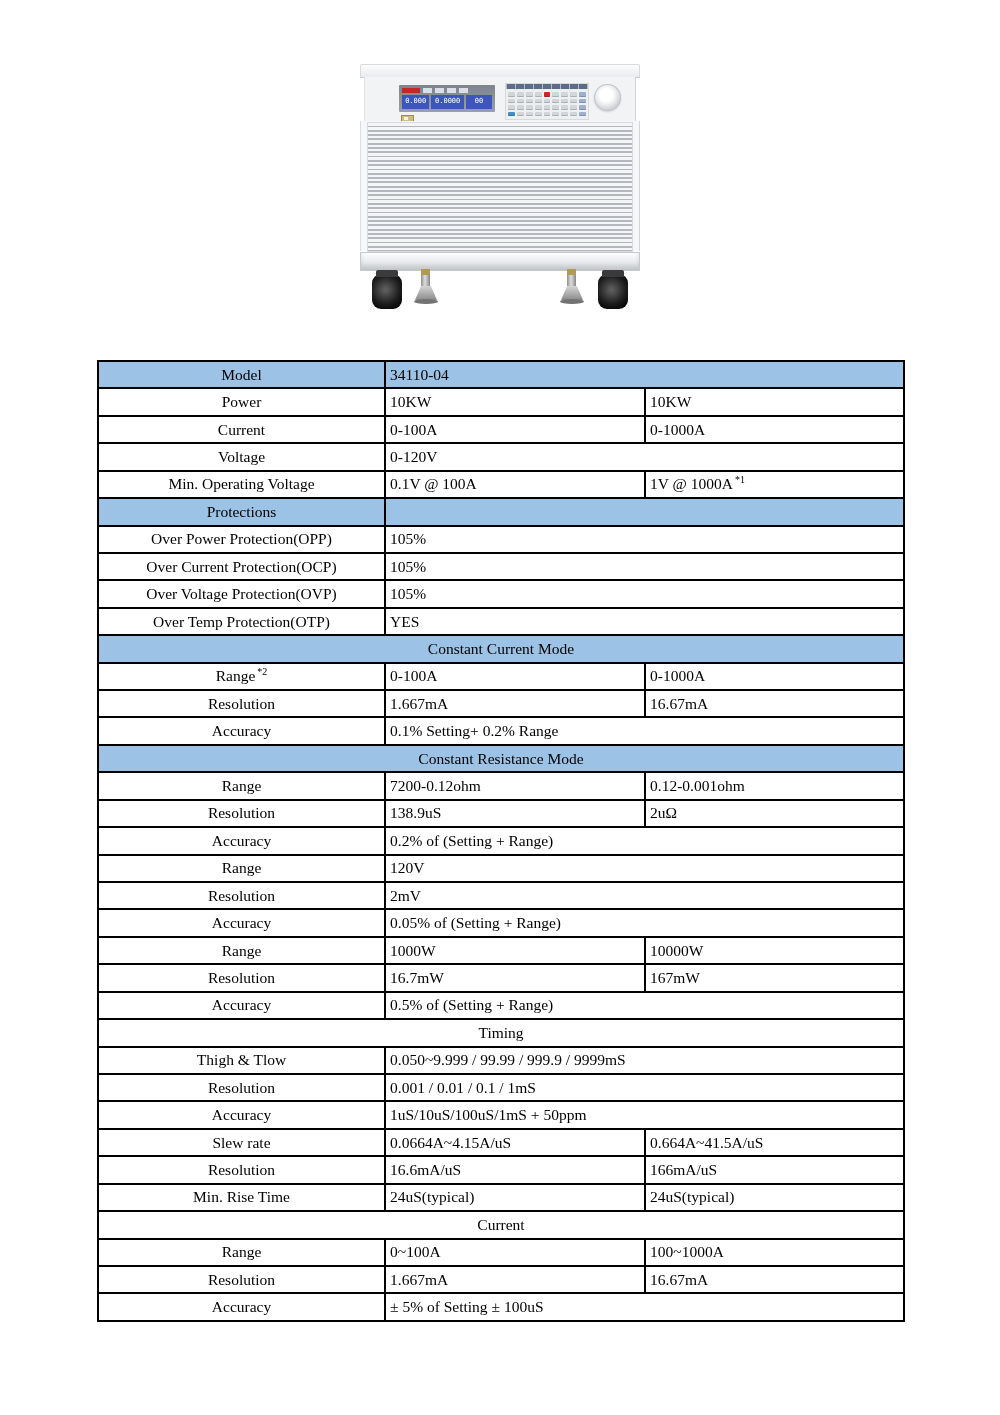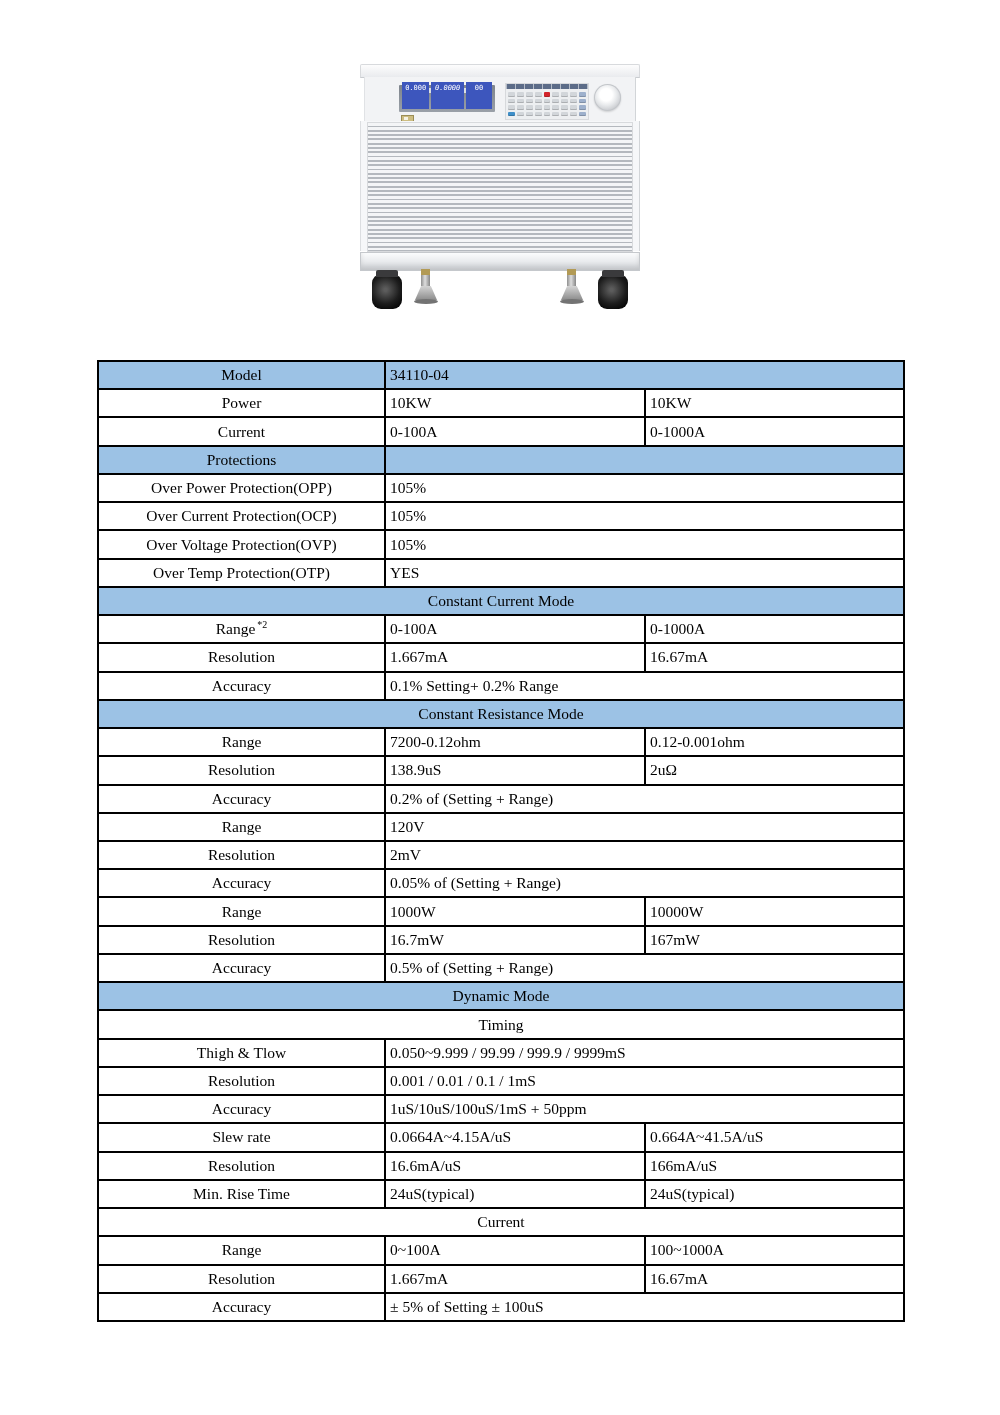--- a/index.html
+++ b/index.html
@@ -13,24 +13,24 @@
   .device{position:absolute;left:360px;top:64px;width:280px;height:248px;}
   .lid{position:absolute;top:0;left:0;right:0;height:12px;background:linear-gradient(#fdfdfd,#e9ebee);
        border:1px solid #d8dadd;border-bottom:1px solid #c9ccd0;border-radius:2px 2px 0 0;}
   .face{position:absolute;top:13px;left:4px;right:4px;height:44px;background:#f2f3f5;
         border-left:1px solid #e0e2e5;border-right:1px solid #d2d5d8;border-bottom:2px solid #cfd2d6;}
   .bezel{position:absolute;left:34px;top:8px;width:96px;height:27px;
          background:linear-gradient(#7e848c,#9aa0a8);border-radius:1px;}
   .brand{position:absolute;left:3px;top:3px;width:18px;height:5px;}
   .bezel-text{position:absolute;left:24px;top:3px;width:46px;height:5px;
          background:repeating-linear-gradient(90deg,rgba(235,238,242,.85) 0 9px,rgba(235,238,242,0) 9px 12px);}
-  .lcds{position:absolute;left:3px;right:3px;bottom:3px;height:27px;display:flex;gap:2px;}
+  .lcds{position:absolute;left:3px;right:3px;bottom:3px;height:14px;display:flex;gap:2px;}
   .lcd{color:#fff;font-family:"DejaVu Sans Mono",monospace;font-size:7px;line-height:13px;
        text-align:center;overflow:hidden;}
-  .lcd1{flex:1.05;} .lcd2{flex:1.25;font-style:italic;} .lcd3{flex:1;}
+  .lcd1{flex:1.05;} .lcd2{flex:1.25;} .lcd3{flex:1;}
   .pswitch{position:absolute;left:36px;top:38px;width:11px;height:7px;background:#cdbd82;
        border:1px solid #9a8c55;}
   .pswitch::after{content:"";position:absolute;left:2px;top:1px;width:4px;height:3px;background:#f6f3e6;}
   .keypad{position:absolute;left:140px;top:6px;width:82px;height:35px;background:#edeff1;
        border:1px solid #d7d9dc;}
   .kp-strip{height:5px;background:#5c6c88;
        background-image:repeating-linear-gradient(90deg,rgba(255,255,255,.55) 0 1px,rgba(255,255,255,0) 1px 9px);}
   .kp-grid{display:grid;grid-template-columns:repeat(9,1fr);gap:2px;padding:3px 2px;}
   .kp-btn{height:4.5px;border-radius:1px;background:#d2d6da;box-shadow:inset 0 -1px 0 rgba(0,0,0,.18);}
   .kp-btn.red{background:#d2232a;} .kp-btn.cyan{background:#3f8fc9;} .kp-btn.slate{background:#9db0cc;}
@@ -163,20 +163,29 @@
         <tr>
           <td class="label">Power</td>
           <td class="value">10KW</td>
           <td class="value">10KW</td>
         </tr>
         <tr>
           <td class="label">Current</td>
           <td class="value">0-100A</td>
           <td class="value">0-1000A</td>
         </tr>
+        <tr>
+          <td class="label">Voltage</td>
+          <td colspan="2" class="value">0-120V</td>
+        </tr>
+        <tr>
+          <td class="label">Min. Operating Voltage</td>
+          <td class="value">0.1V @ 100A</td>
+          <td class="value">1V @ 1000A<sup>*1</sup></td>
+        </tr>
         <tr class="blue">
           <td class="label">Protections</td>
           <td colspan="2" class="value"></td>
         </tr>
         <tr>
           <td class="label">Over Power Protection(OPP)</td>
           <td colspan="2" class="value">105%</td>
         </tr>
         <tr>
           <td class="label">Over Current Protection(OCP)</td>
@@ -243,23 +252,20 @@
         </tr>
         <tr>
           <td class="label">Resolution</td>
           <td class="value">16.7mW</td>
           <td class="value">167mW</td>
         </tr>
         <tr>
           <td class="label">Accuracy</td>
           <td colspan="2" class="value">0.5% of (Setting + Range)</td>
         </tr>
-        <tr class="blue">
-          <td colspan="3" class="label">Dynamic Mode</td>
-        </tr>
         <tr>
           <td colspan="3" class="label">Timing</td>
         </tr>
         <tr>
           <td class="label">Thigh &amp; Tlow</td>
           <td colspan="2" class="value">0.050~9.999 / 99.99 / 999.9 / 9999mS</td>
         </tr>
         <tr>
           <td class="label">Resolution</td>
           <td colspan="2" class="value">0.001 / 0.01 / 0.1 / 1mS</td>

